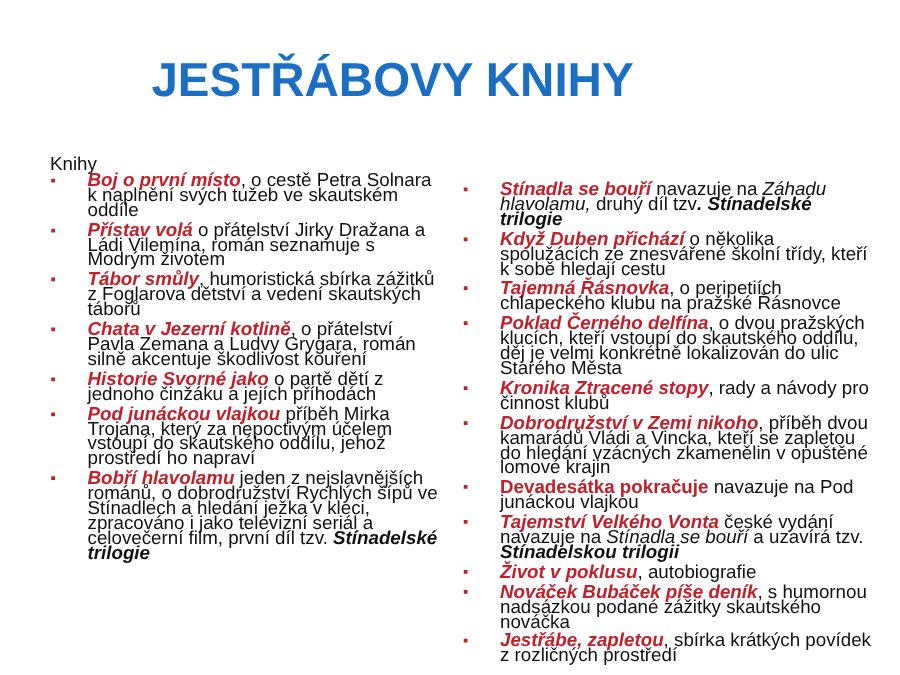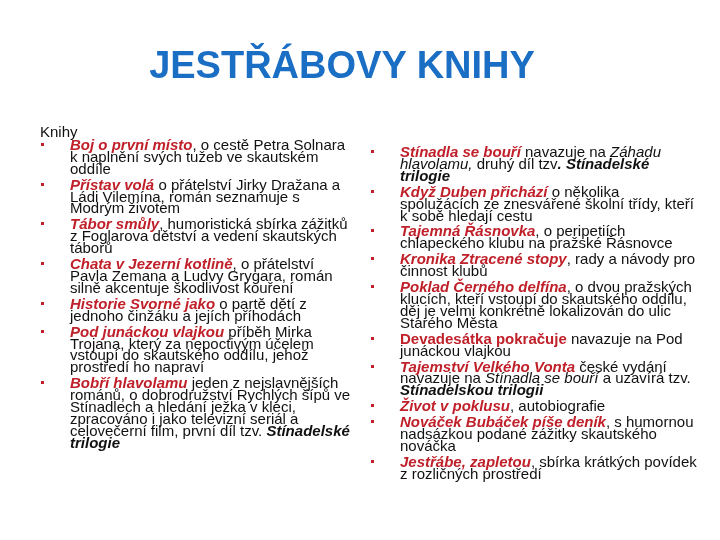--- a/index.html
+++ b/index.html
@@ -2,21 +2,21 @@
 <html><head>
   <meta charset="utf-8">
   <style>
     html, body { margin: 0; padding: 0; }
     body {
       width: 720px; height: 540px; background: #ffffff; position: relative; overflow: hidden;
       font-family: "Liberation Sans", "DejaVu Sans", sans-serif; color: #111111;
     }
     .title {
       position: absolute; left: 0; top: 44px; width: 628px; text-align: center;
-      font-size: 38px; font-weight: bold; color: #1a6ec4; letter-spacing: 0px; margin-left: 28px;
+      font-size: 38px; font-weight: bold; color: #1a6ec4; letter-spacing: 0px;
     }
     .col { position: absolute; top: 126px; font-size: 15px; line-height: 11.9px; }
     .col-left { left: 40px; width: 315px; }
     .col-right { left: 370px; width: 330px; top: 146px; }
     .heading { margin: 0 0 1px 0; }
     ul { list-style: none; margin: 0; padding: 0; }
     li { position: relative; padding-left: 30px; margin-bottom: 4px; }
     .bullet {
       position: absolute; left: 1px; top: 4px; width: 3px; height: 3px; background: #c0202a;
     }
@@ -41,21 +41,22 @@
       <li><span class="bullet"></span><span class="book">Pod junáckou vlajkou</span><span> příběh Mirka Trojana, který za nepoctivým účelem vstoupí do skautského oddílu, jehož prostředí ho napraví</span></li>
       <li><span class="bullet"></span><span class="book">Bobří hlavolamu</span><span> jeden z nejslavnějších románů, o dobrodružství Rychlých šípů ve Stínadlech a hledání ježka v kleci, zpracováno i jako televizní seriál a celovečerní film, první díl tzv. </span><span class="bolditalic">Stínadelské trilogie</span></li>
     </ul>
 </div>
 
 <div class="col col-right">
   <ul id="right-list">
       <li><span class="bullet"></span><span class="book">Stínadla se bouří</span><span> navazuje na </span><span class="ital">Záhadu hlavolamu,</span><span> druhý díl tzv</span><span class="bolditalic">. Stínadelské trilogie</span></li>
       <li><span class="bullet"></span><span class="book">Když Duben přichází</span><span> o několika spolužácích ze znesvářené školní třídy, kteří k sobě hledají cestu</span></li>
       <li><span class="bullet"></span><span class="book">Tajemná Řásnovka</span><span>, o peripetiích chlapeckého klubu na pražské Řásnovce</span></li>
+      <li><span class="bullet"></span><span class="book">Poklad Černého delfína</span><span>, o dvou pražských klucích, kteří vstoupí do skautského oddílu, děj je velmi konkrétně lokalizován do ulic Starého Města</span></li>
       <li><span class="bullet"></span><span class="book">Kronika Ztracené stopy</span><span>, rady a návody pro činnost klubů</span></li>
-      <li><span class="bullet"></span><span class="book">Poklad Černého delfína</span><span>, o dvou pražských klucích, kteří vstoupí do skautského oddílu, děj je velmi konkrétně lokalizován do ulic Starého Města</span></li>
+      <li><span class="bullet"></span><span class="book">Dobrodružství v Zemi nikoho</span><span>, příběh dvou kamarádů Vládi a Vincka, kteří se zapletou do hledání vzácných zkamenělin v opuštěné lomové krajin</span></li>
       <li><span class="bullet"></span><span class="book upright">Devadesátka pokračuje</span><span> navazuje  na Pod junáckou vlajkou</span></li>
       <li><span class="bullet"></span><span class="book">Tajemství Velkého Vonta</span><span> české vydání navazuje na </span><span class="ital">Stínadla se bouří</span><span> a uzavírá tzv. </span><span class="bolditalic">Stínadelskou trilogii</span></li>
       <li><span class="bullet"></span><span class="book">Život v poklusu</span><span>,  autobiografie</span></li>
       <li><span class="bullet"></span><span class="book">Nováček Bubáček píše deník</span><span>, s humornou nadsázkou podané zážitky skautského nováčka</span></li>
       <li><span class="bullet"></span><span class="book">Jestřábe, zapletou</span><span>, sbírka krátkých povídek z rozličných prostředí</span></li>
     </ul>
 </div>
 
 </body></html>

